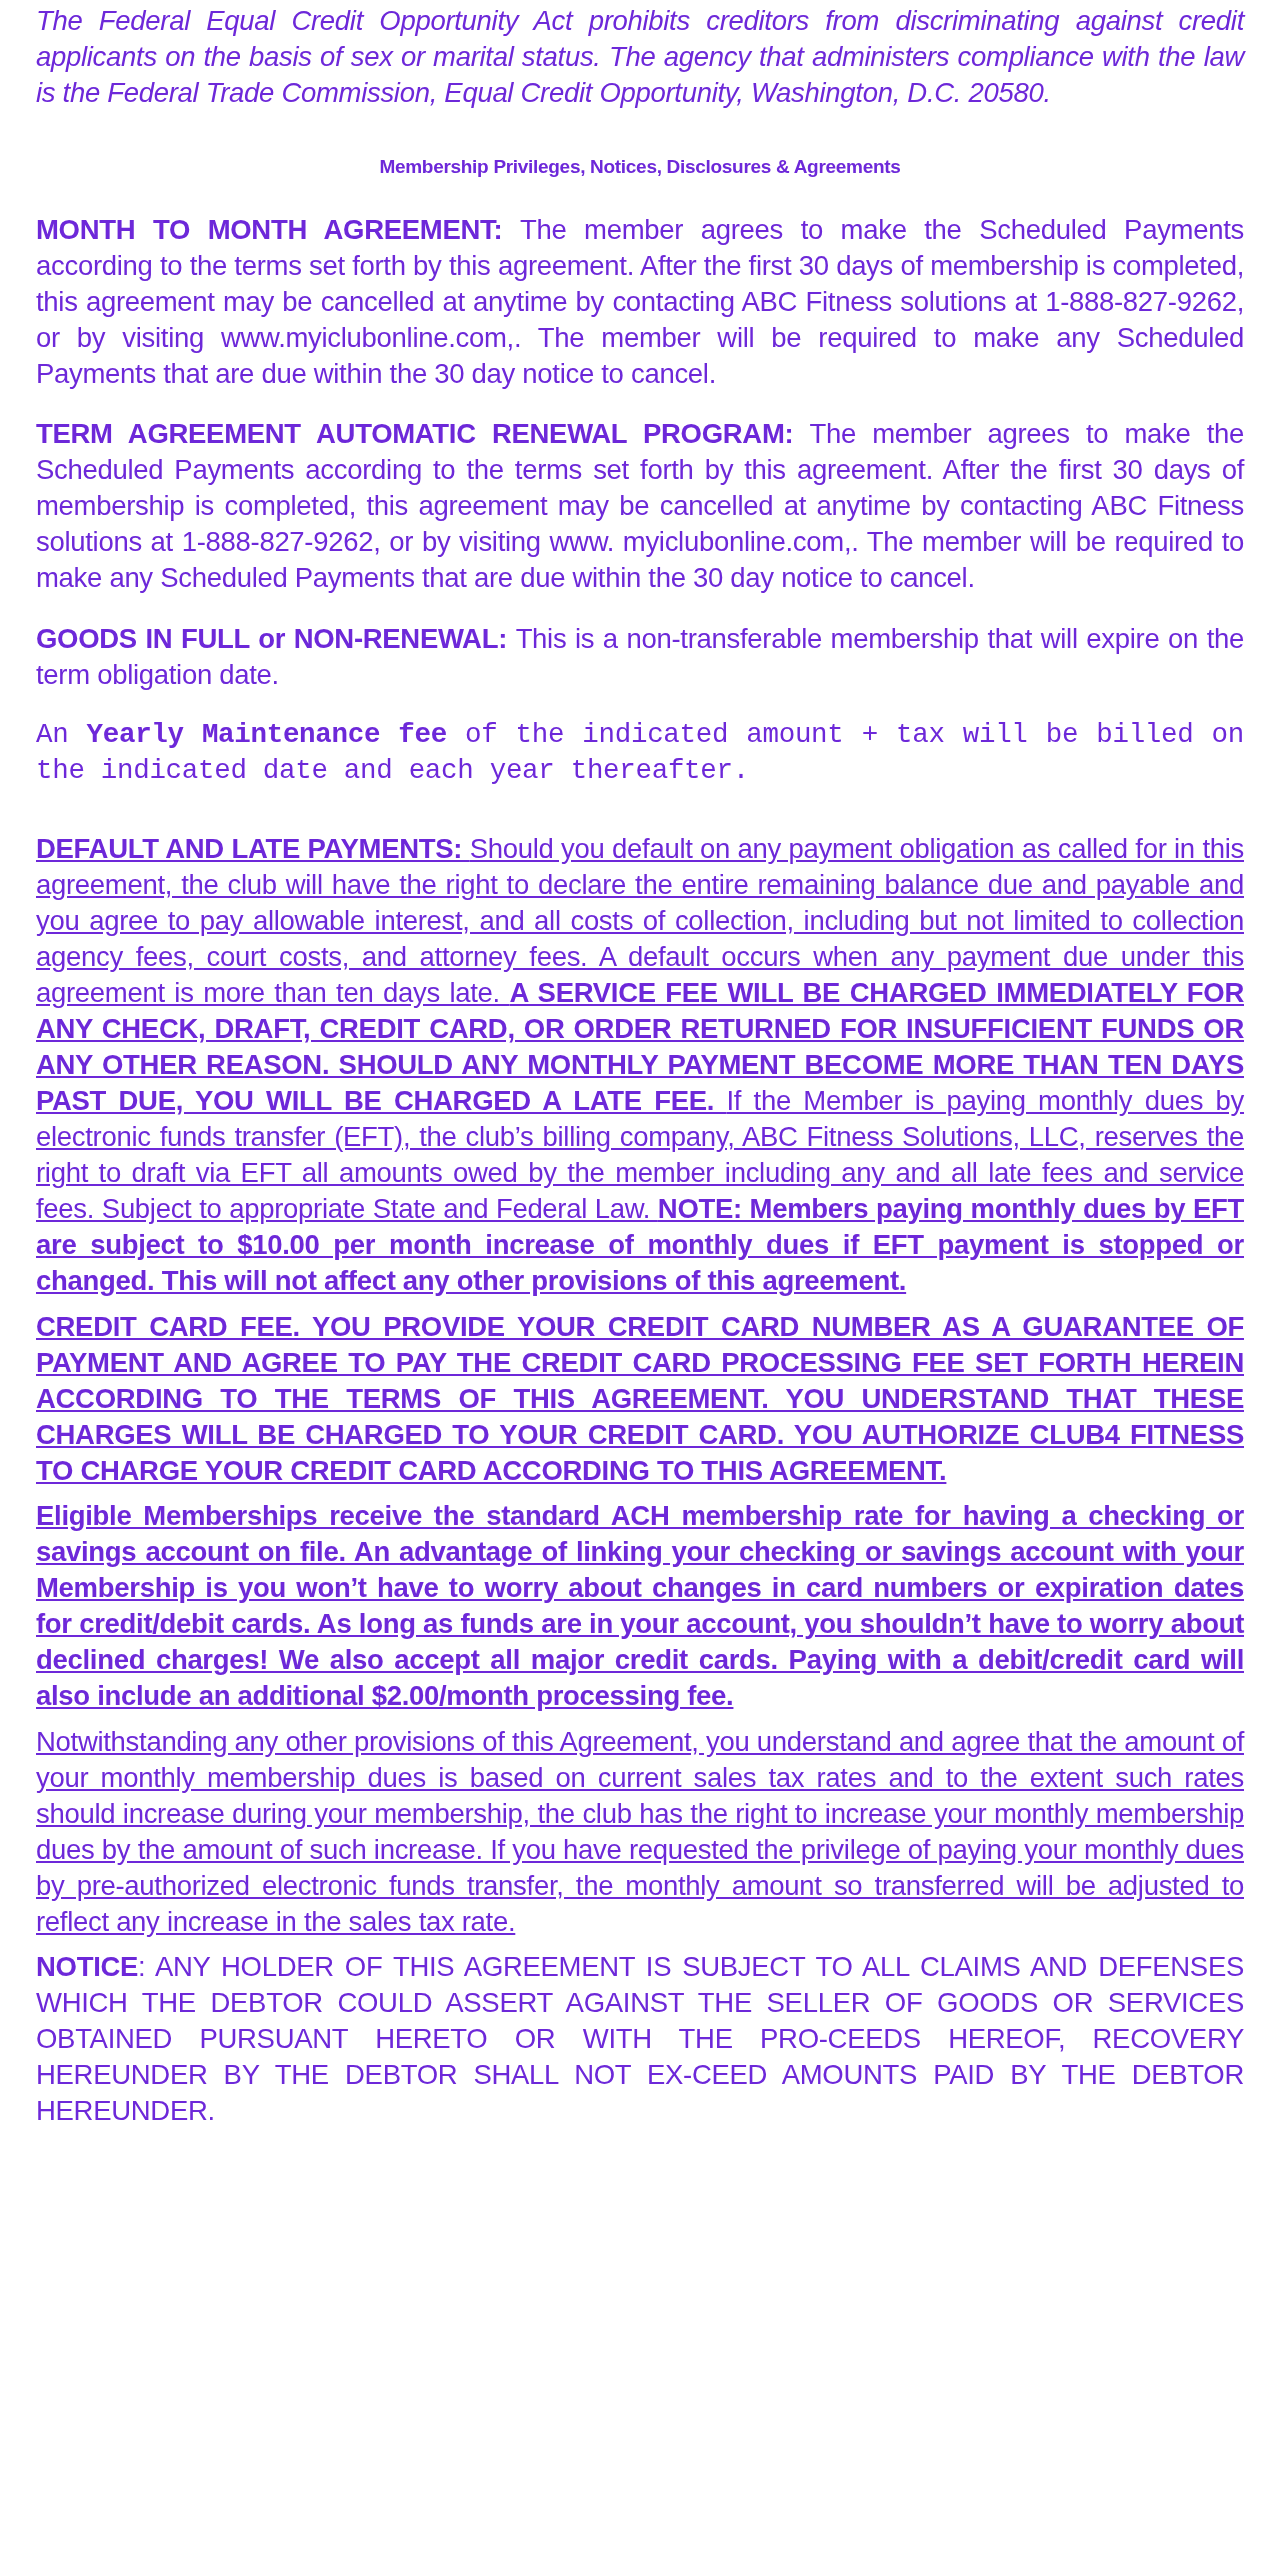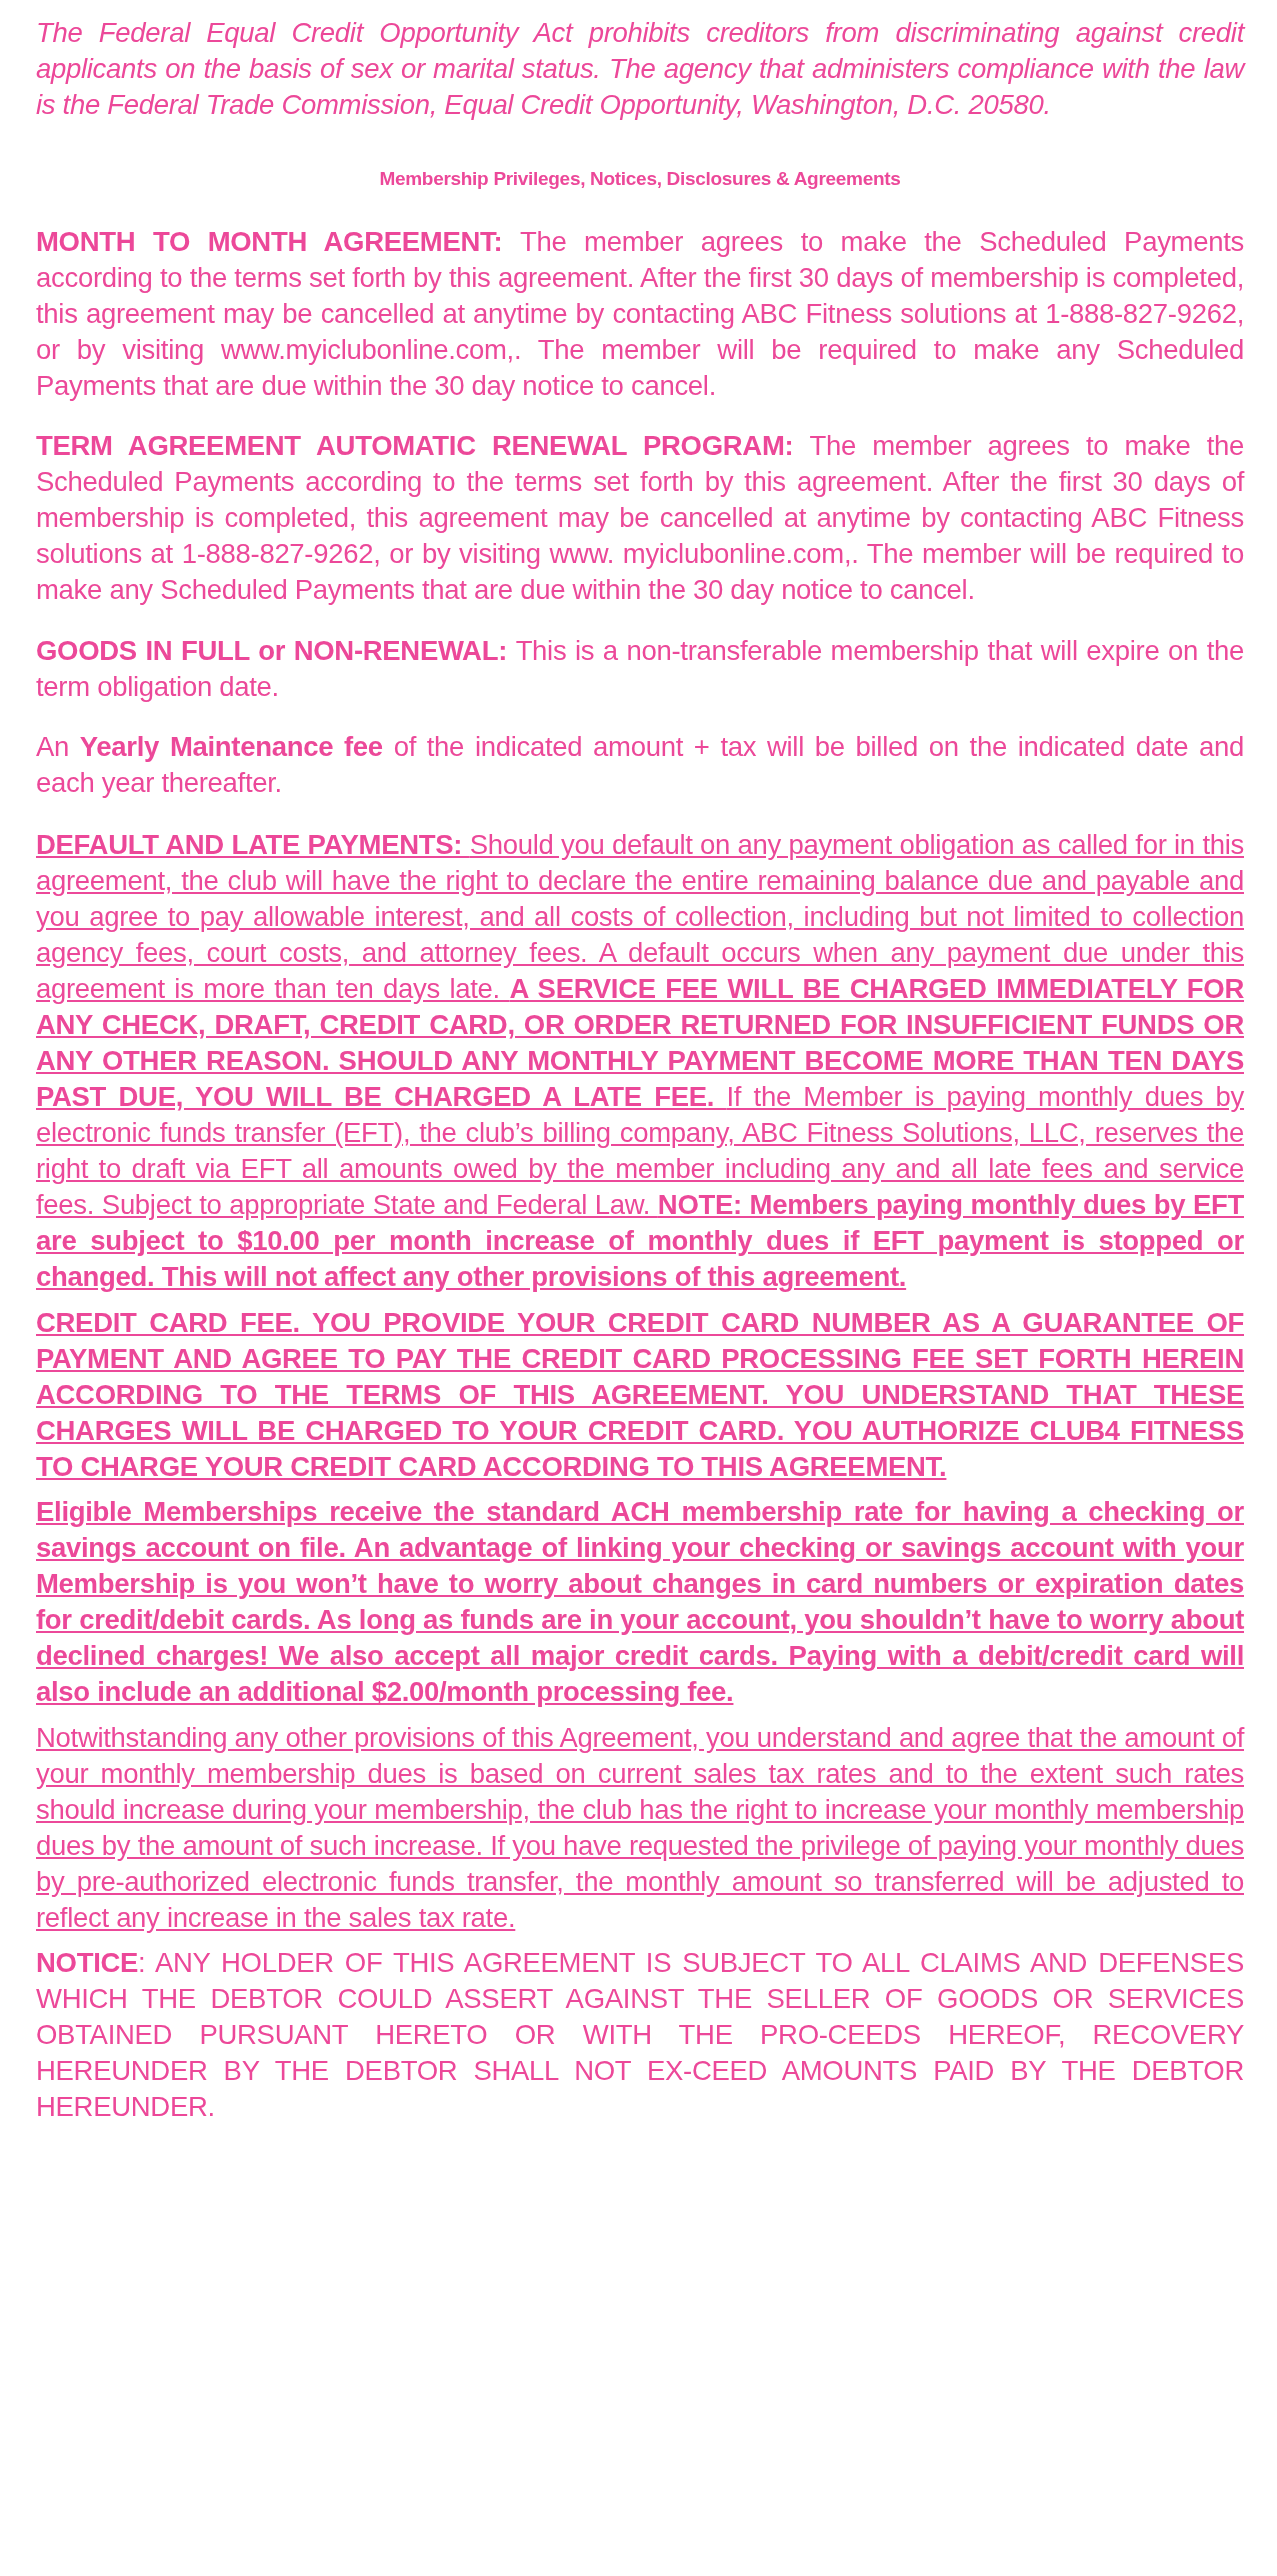--- a/index.html
+++ b/index.html
@@ -1,43 +1,43 @@
 <!DOCTYPE html>
 <html style="font-size:15px"><head>
 <meta charset="utf-8">
 <style>
   html, body { margin: 0; padding: 0; background: #ffffff; }
   body { width: 1278px; }
   .page {
     width: 1278px;
     min-height: 2576px;
     box-sizing: border-box;
-    padding: 15px 34px 23px 36px;
+    padding: 3px 34px 23px 36px;
     font-family: "Liberation Sans", "DejaVu Sans", sans-serif;
     font-size: 27.5px;
     line-height: 36px;
-    color: #ec4899;
+    color: #6d28d9;
     letter-spacing: -0.3px;
   }
   .para { margin: 0 0 9.5px 0; }
   .justify { text-align: justify; }
   .center { text-align: center; }
   .italic { font-style: italic; }
   .bold, .b { font-weight: bold; }
   .heading {
     font-weight: bold;
     font-size: 19px;
     line-height: 36px;
     margin: 0;
   }
   .mb-intro { margin-bottom: 38px; }
   .mb-h1 { margin-bottom: 26.5px; }
   .mb-h2 { margin-bottom: 36px; }
   .mb-lg { margin-bottom: 24.6px; }
-  .mb-xl { margin-bottom: 26px; }
+  .mb-xl { margin-bottom: 42px; font-family: Liberation Mono, monospace; }
   .mb-sm { margin-bottom: 9.5px; text-decoration: underline; }
   .mb-0 { margin-bottom: 0; }
 </style>
 </head>
 <body>
 
 <div class="page">
 
   <p class="para justify italic mb-intro"><span>The Federal Equal Credit Opportunity Act prohibits creditors from discriminating against credit applicants on the basis of sex or marital status. The agency that administers compliance with the law is the Federal Trade Commission, Equal Credit Opportunity, Washington, D.C. 20580.</span></p>
 

